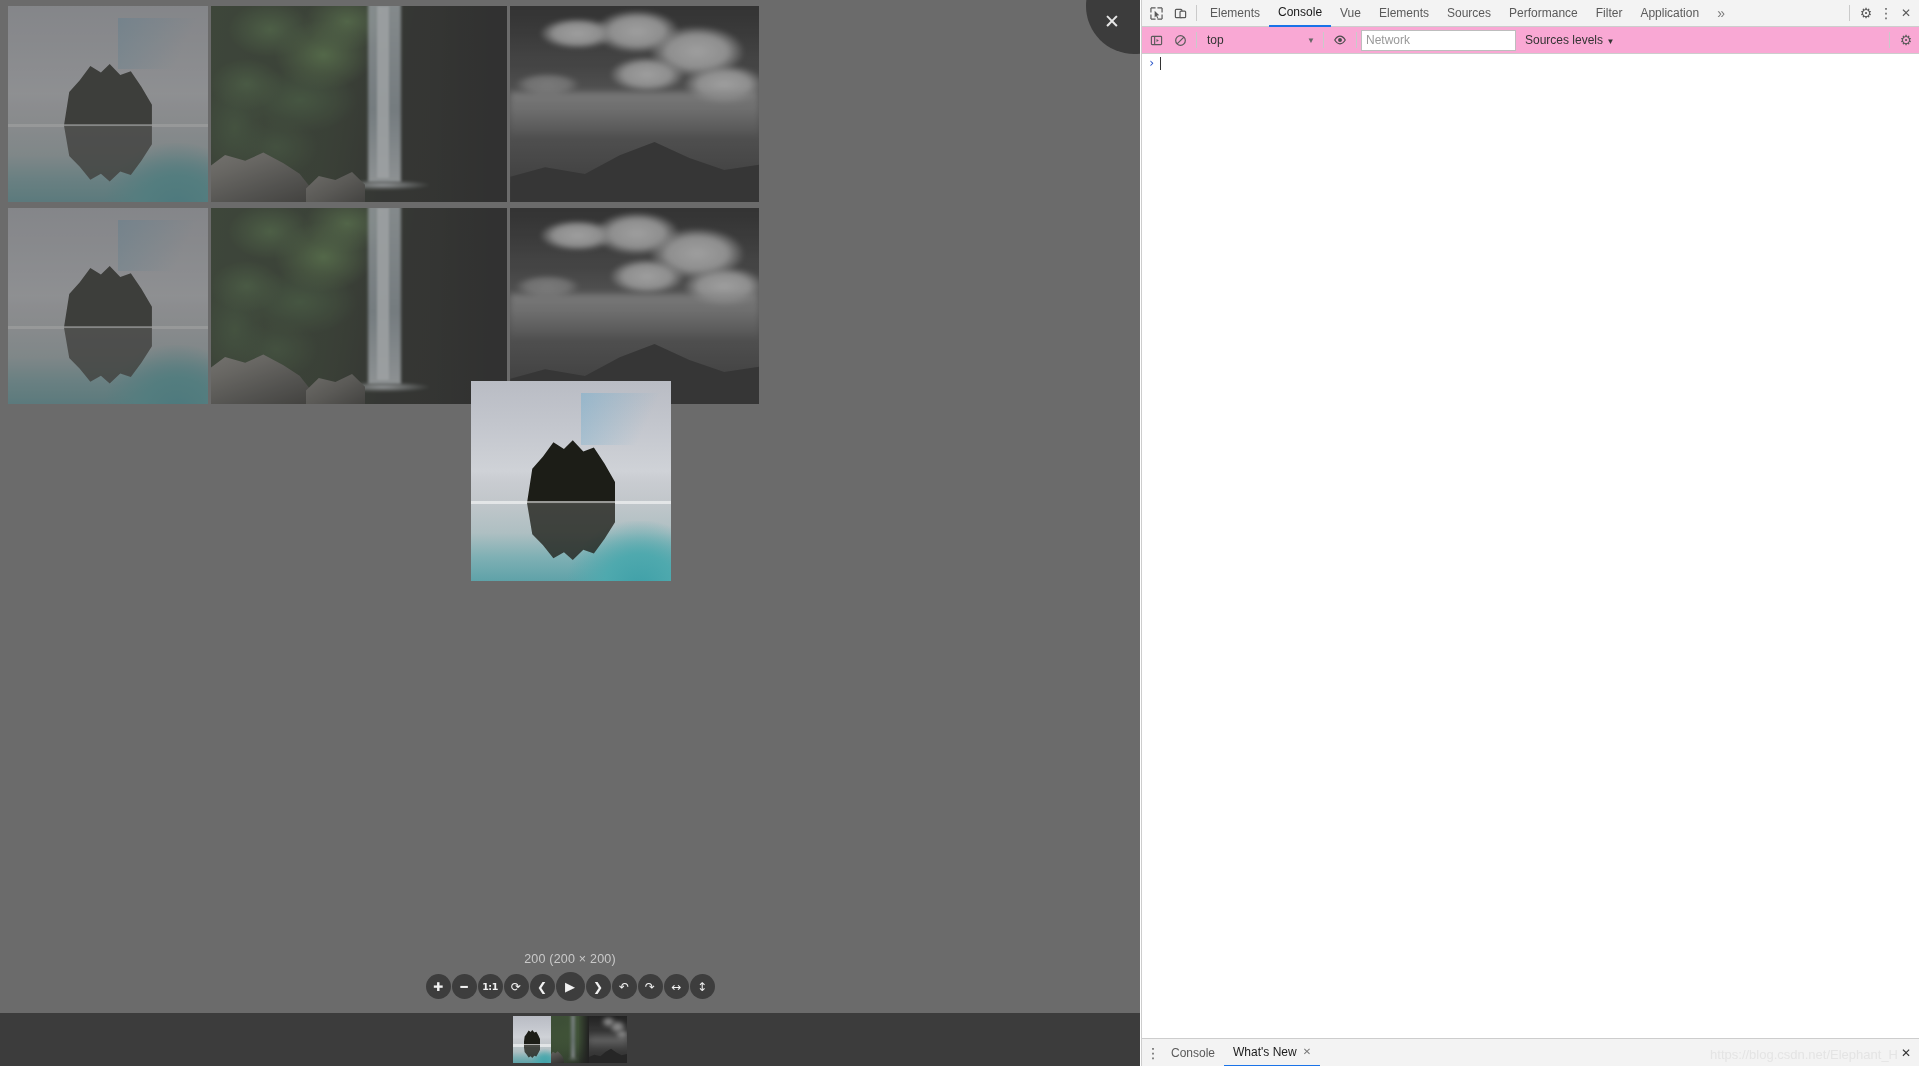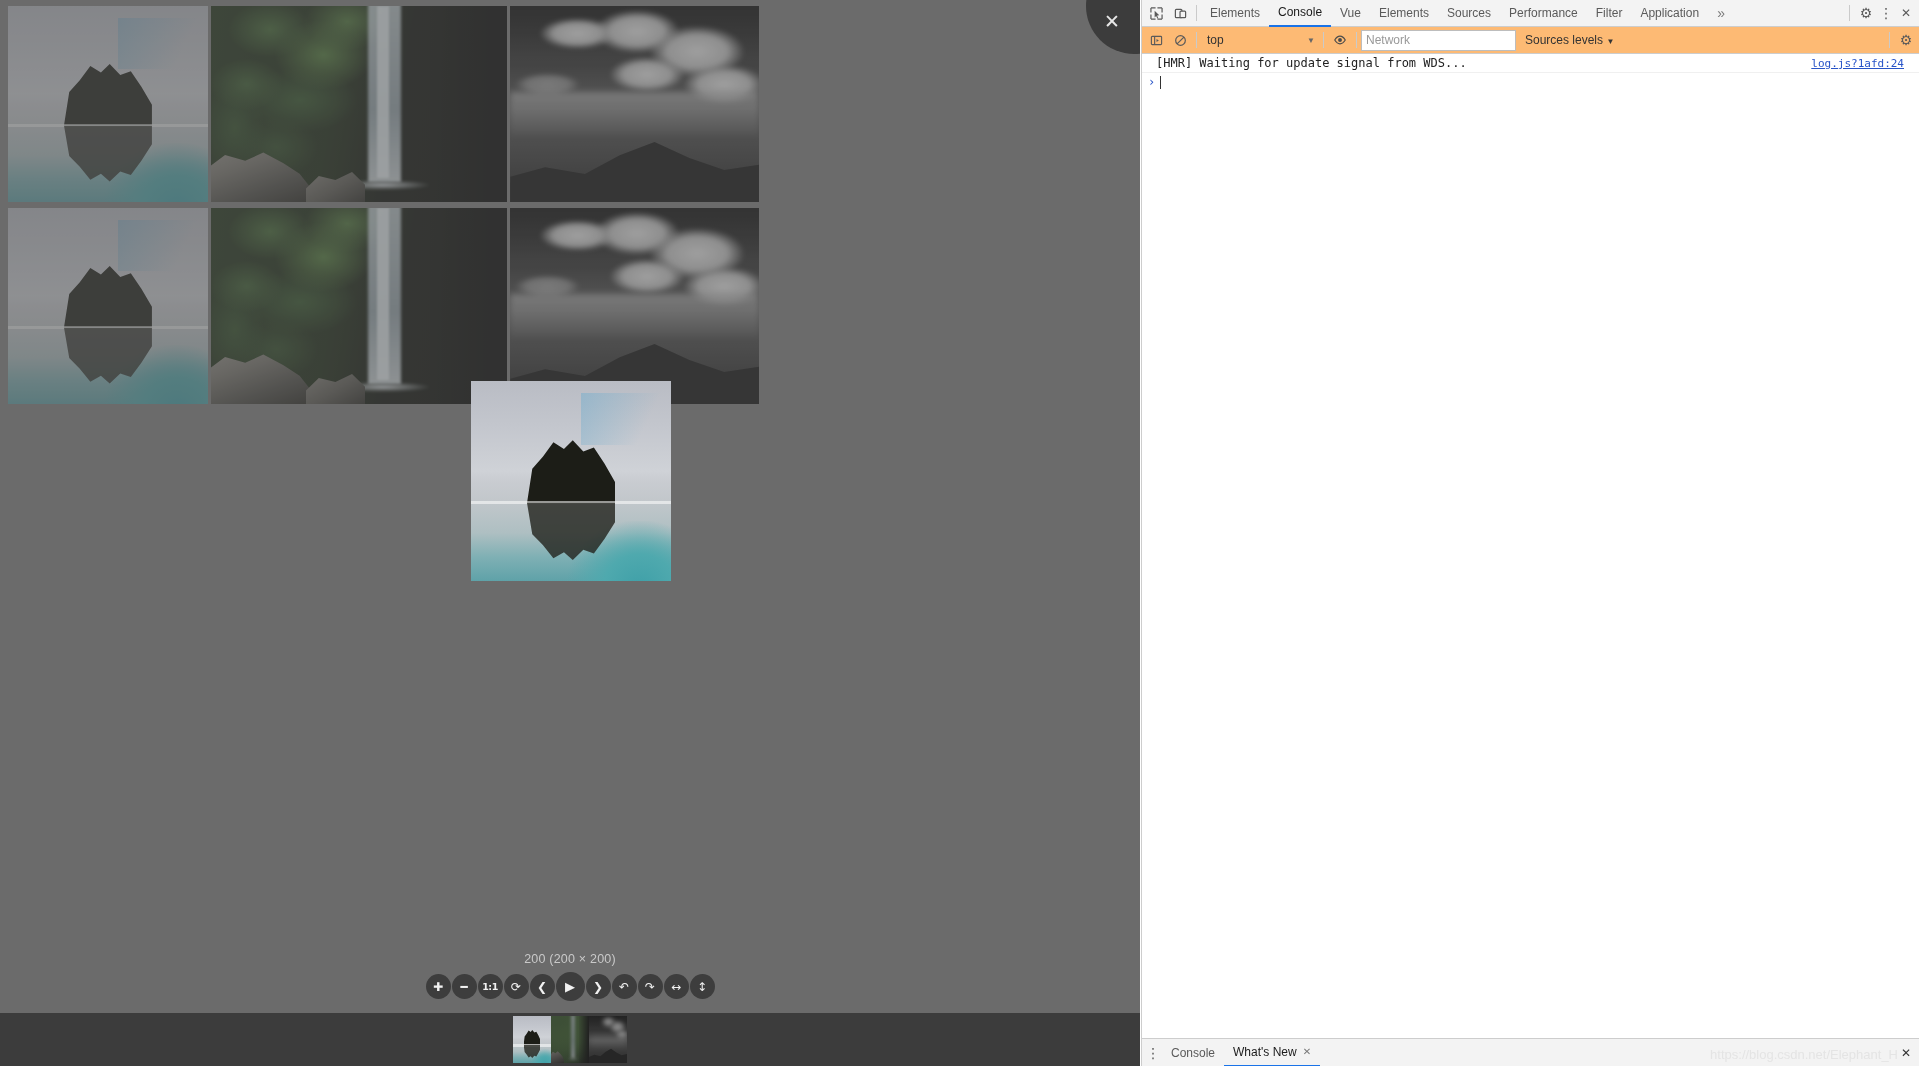--- a/index.html
+++ b/index.html
@@ -329,21 +329,21 @@
     font-size: 12px;
     white-space: nowrap;
   }
   .dt-tab.active {
     color: #1a1a1a;
     border-bottom: 2px solid #1a73e8;
   }
   .dt-spacer { flex: 1; }
   #dt-filterbar {
     height: 26px;
-    background: #fdba74;
+    background: #f9a8d4;
     border-bottom: 1px solid #cdcdcd;
     display: flex;
     align-items: center;
     padding: 0 2px;
     flex-shrink: 0;
   }
   #ctx-select {
     width: 108px;
     height: 19px;
     display: flex;
@@ -679,24 +679,20 @@
       </div>
 
       <div class="dt-spacer"></div>
       <div class="dt-sep"></div>
       <div class="dt-icon-btn">
         <span style="font-size:14px;">⚙</span>
       </div>
     </div>
 
     <div id="console-body">
-      <div class="console-msg">
-        <span class="txt">[HMR] Waiting for update signal from WDS...</span>
-        <span class="src">log.js?1afd:24</span>
-      </div>
       <div class="console-prompt">
         <span class="arrow">›</span>
         <span class="caret"></span>
       </div>
     </div>
 
     <div id="dt-drawer">
       <div class="dt-icon-btn" style="width:18px;">
         <span style="font-size:14px;">⋮</span>
       </div>

